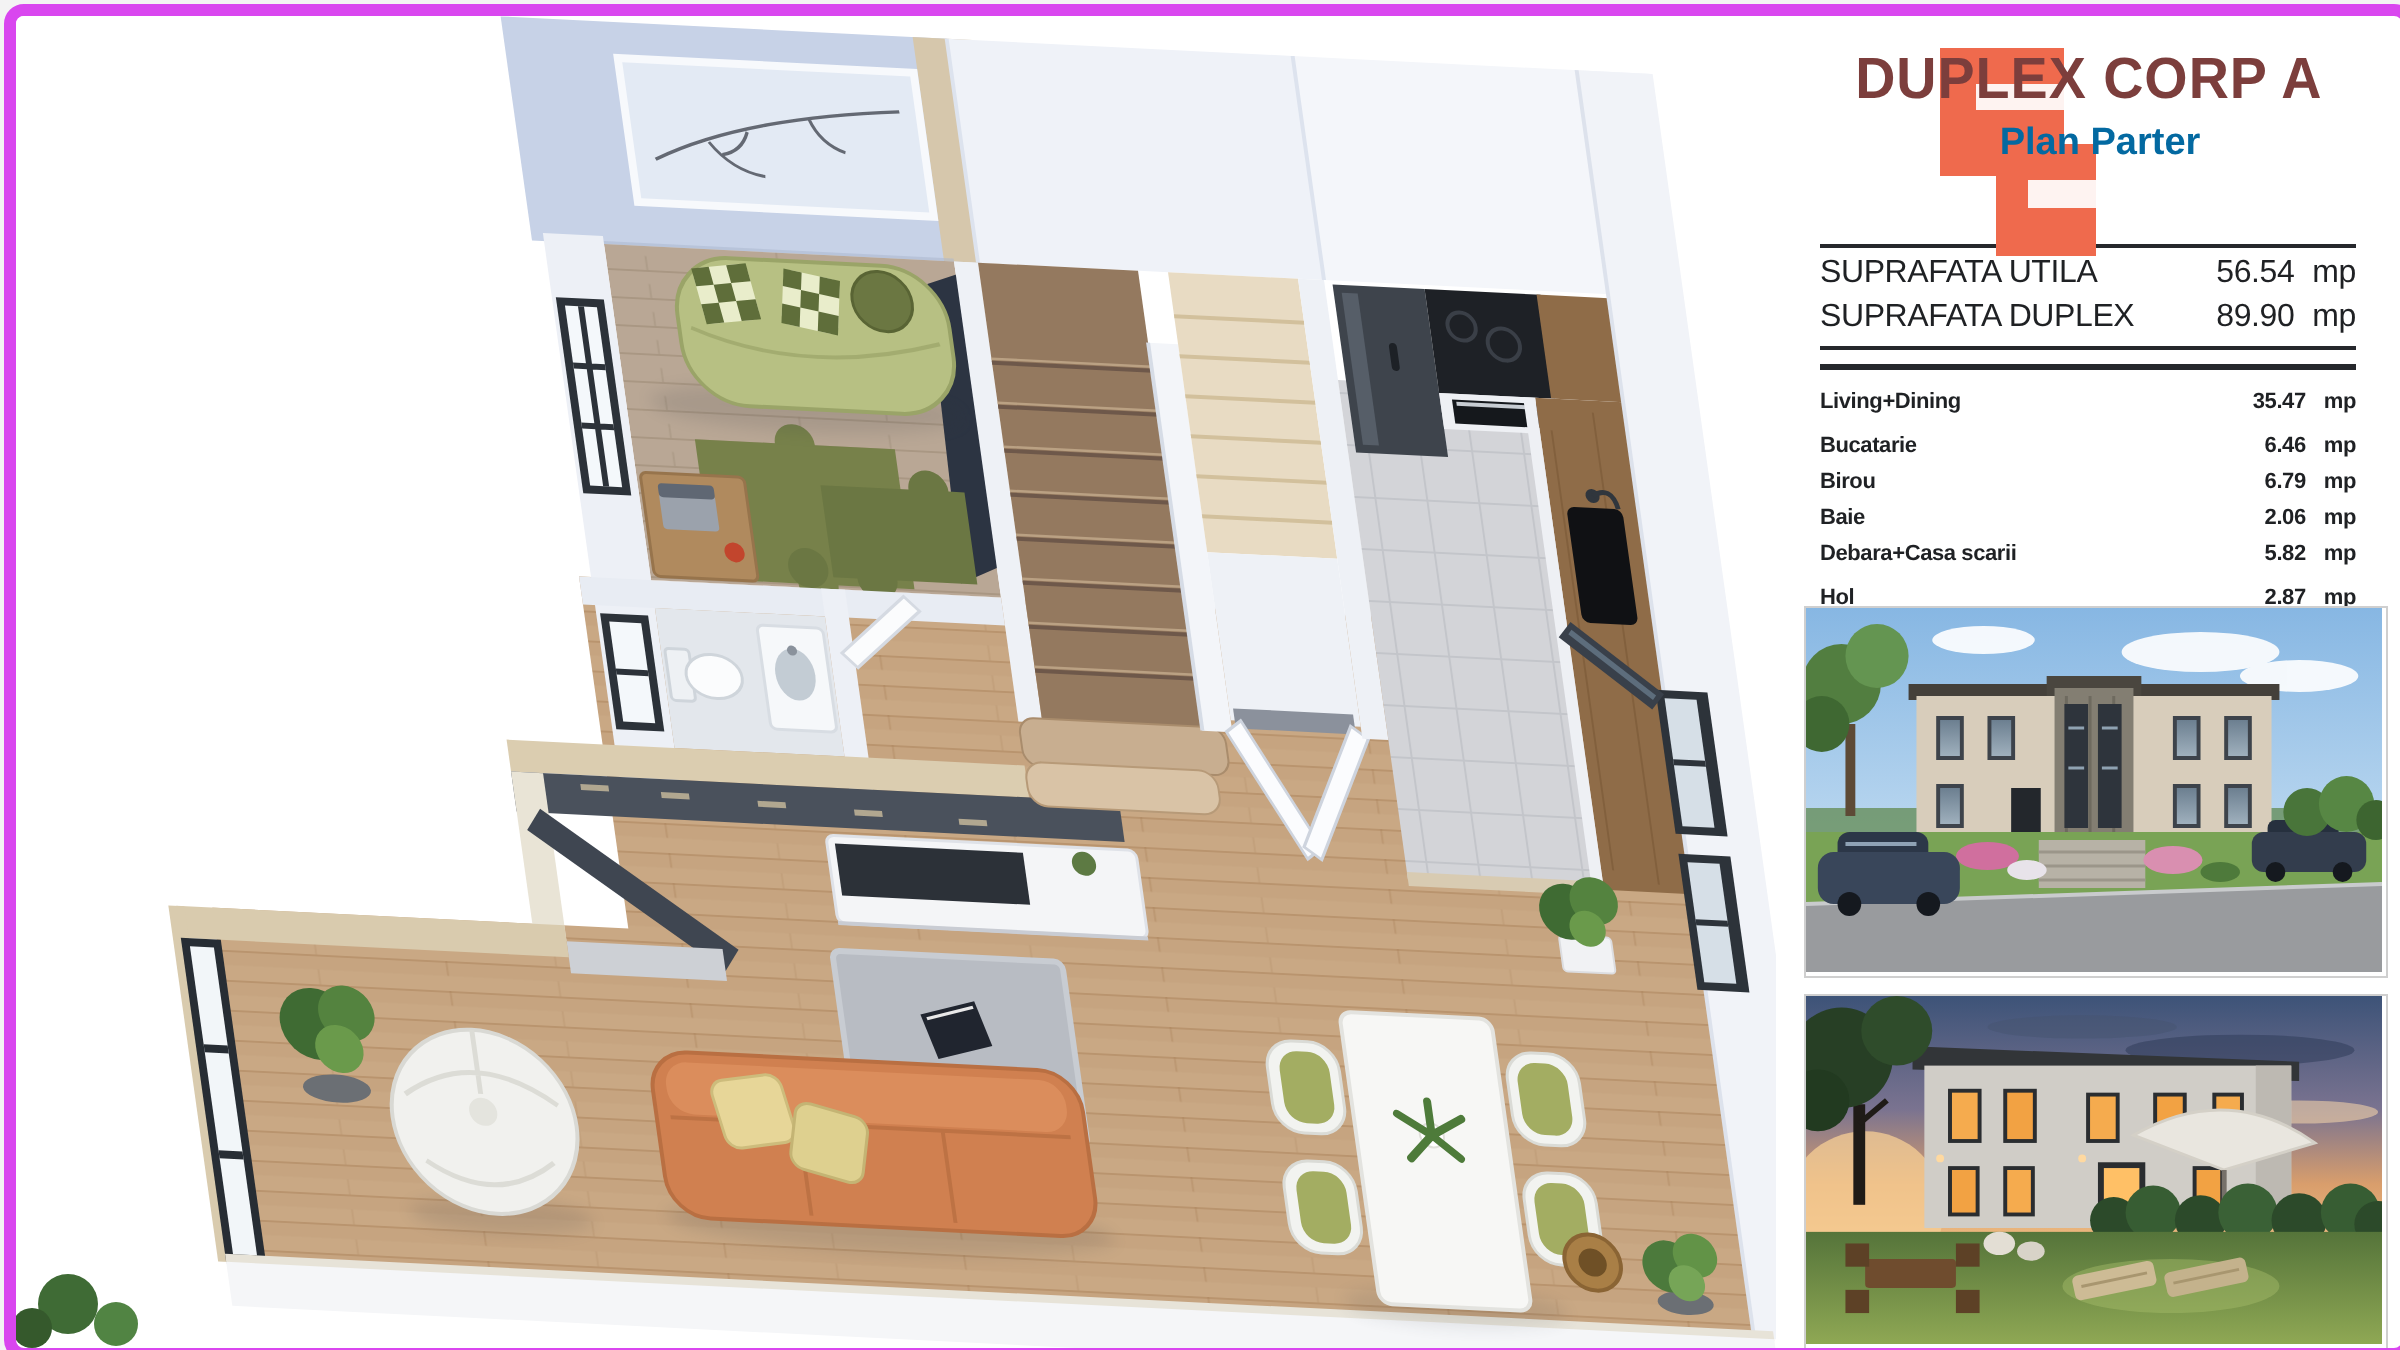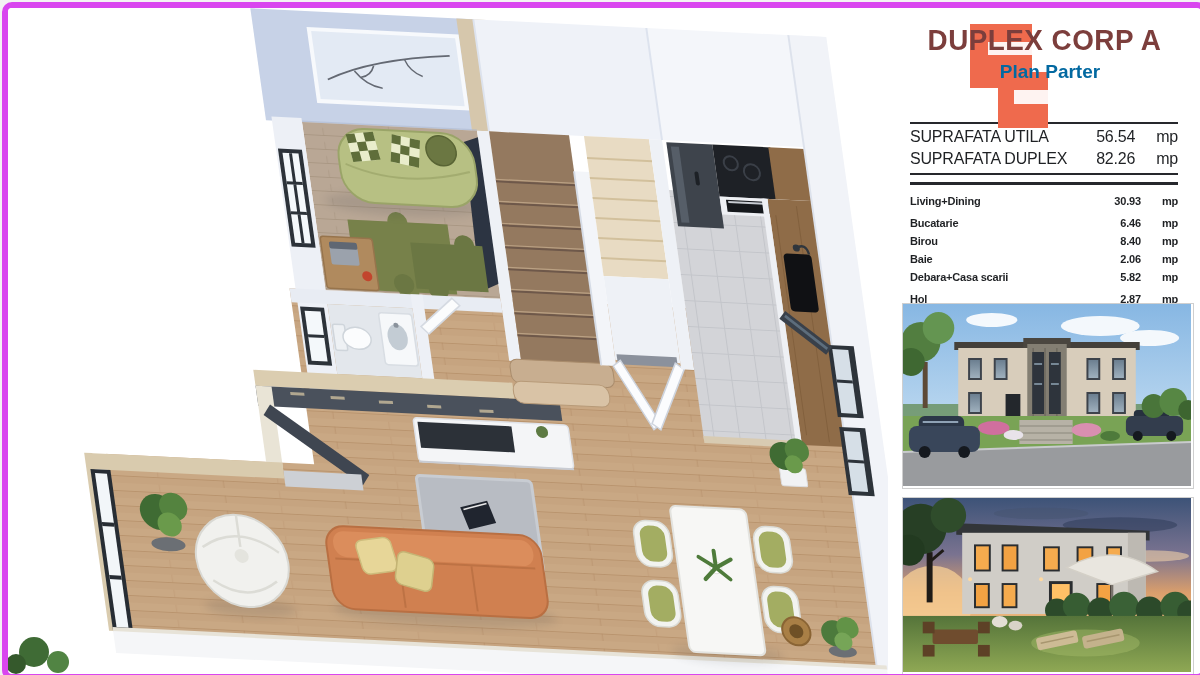--- a/index.html
+++ b/index.html
@@ -21,21 +21,21 @@
   .rule-top{border-top:2px solid #26282c;}
   .rule-a{border-top:2.5px solid #26282c;margin-top:5px;}
   .rule-b{height:4px;border-top:3px solid #26282c;border-bottom:0;margin-top:7px;margin-bottom:6px;border-bottom:0;}
   .rule-b2{border-top:3px solid #26282c;margin-top:6px;}
   .sumrow{display:flex;justify-content:space-between;align-items:baseline;font-weight:normal;
           font-size:16px;letter-spacing:-.2px;padding-top:4px;}
   .roomrow{display:flex;justify-content:space-between;align-items:baseline;font-weight:bold;
            font-size:11px;letter-spacing:-.2px;margin:6px 0;}
   .roomrow.gap-b{margin-bottom:10px;}
   .roomrow.gap-t{margin-top:10px;}
-  .val{display:flex;gap:21px;}
+  .val{display:flex;gap:9px;}
 
   .photo{position:absolute;left:14px;width:290px;background:#fff;border:1px solid #cfcfcf;}
   .photo svg{display:block;}
   .photo1{top:295px;height:184px;}
   .photo2{top:489px;height:176px;}
 </style>
 </head>
 <body>
 
 <div class="stage">
@@ -348,46 +348,46 @@
       <div class="sumrow">
         <span>SUPRAFATA UTILA</span>
         <span class="val">
           <span>56.54</span>
               <span>mp</span>
         </span>
       </div>
       <div class="sumrow">
         <span>SUPRAFATA DUPLEX</span>
         <span class="val">
-          <span>82.26</span>
+          <span>89.90</span>
               <span>mp</span>
         </span>
       </div>
 
       <div class="rule-a"></div>
       <div class="rule-b"></div>
 
       <div class="roomrow gap-b">
         <span>Living+Dining</span>
         <span class="val">
-              <span>30.93</span>
+              <span>35.47</span>
               <span>mp</span>
             </span>
       </div>
       <div class="roomrow">
         <span>Bucatarie</span>
         <span class="val">
               <span>6.46</span>
               <span>mp</span>
             </span>
       </div>
       <div class="roomrow">
         <span>Birou</span>
         <span class="val">
-              <span>8.40</span>
+              <span>6.79</span>
               <span>mp</span>
             </span>
       </div>
       <div class="roomrow">
         <span>Baie</span>
         <span class="val">
               <span>2.06</span>
               <span>mp</span>
             </span>
       </div>

